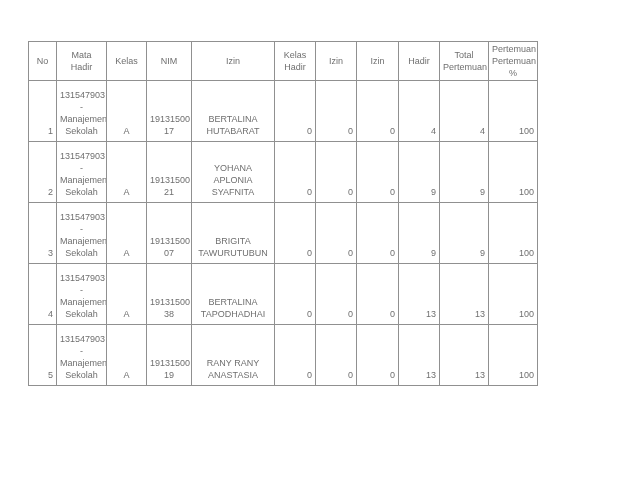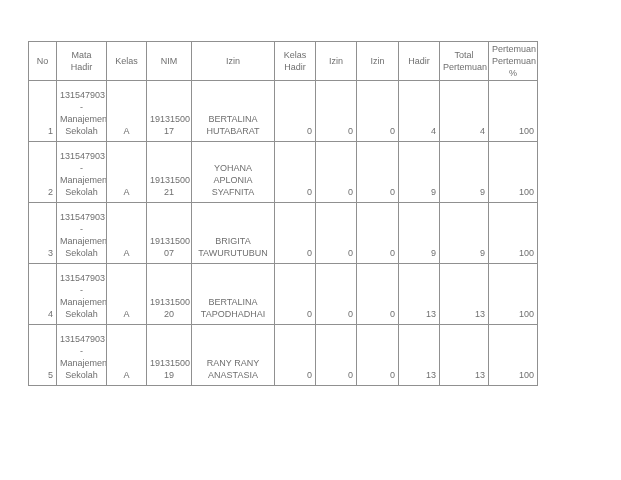--- a/index.html
+++ b/index.html
@@ -183,21 +183,21 @@
         <tr>
           <td class="num">4</td>
           <td class="txt">
             <span class="cell-line">131547903 -</span>
             <span class="cell-line">Manajemen</span>
             <span class="cell-line">Sekolah</span>
           </td>
           <td class="txt">A</td>
           <td class="txt">
             <span class="cell-line">19131500</span>
-            <span class="cell-line">20</span>
+            <span class="cell-line">38</span>
           </td>
           <td class="txt">
             <span class="cell-line">BERTALINA</span>
             <span class="cell-line">TAPODHADHAI</span>
           </td>
           <td class="num">0</td>
           <td class="num">0</td>
           <td class="num">0</td>
           <td class="num">13</td>
           <td class="num">13</td>

